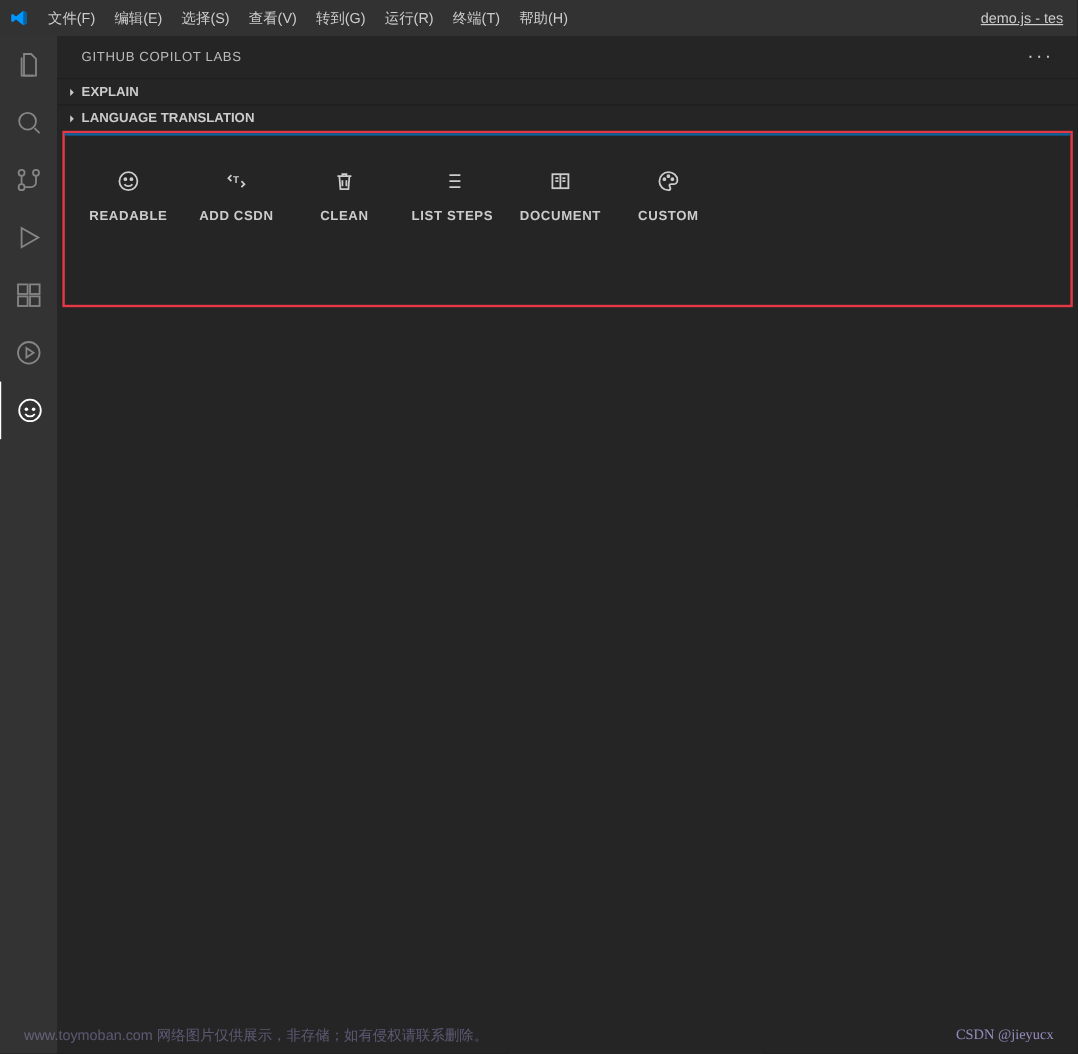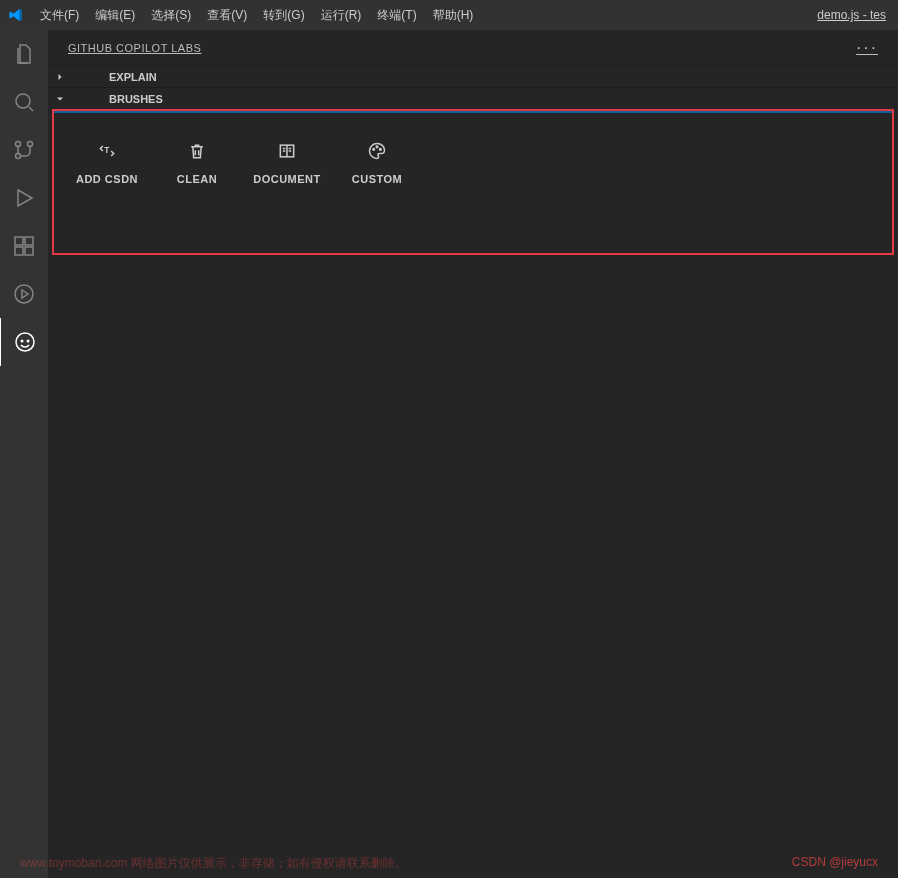--- a/index.html
+++ b/index.html
@@ -45,33 +45,31 @@
   background:#252526;
   display:flex; flex-direction:column;
 }
 .sidebar-header {
   height:35px;
   display:flex; align-items:center;
   padding:0 20px 0 20px;
   font-size:11px;
   letter-spacing:0.5px;
   color:#bbbbbb;
-  text-decoration:underline;
 }
 .sidebar-header .more { margin-left:auto; color:#cccccc; cursor:pointer; font-size:16px; letter-spacing:2px; }
 .section-header {
   height:22px;
   display:flex; align-items:center;
   padding:0 4px;
   font-size:11px; font-weight:600;
   color:#cccccc;
   background:#252526;
   border-top:1px solid #1e1e1e;
   cursor:pointer;
-  gap:41px;
 }
 .section-header .chev { width:16px; display:inline-flex; justify-content:center; color:#cccccc; }
 .section-body {
   border:2px solid #e63946;
   margin:0 4px 4px 4px;
   background:#252526;
   padding-bottom:60px;
 }
 .section-body .top-line { height:2px; background:#0e639c; margin-bottom:20px;}
 .brush-grid {
@@ -89,25 +87,25 @@
   letter-spacing:0.5px;
   padding:8px 4px;
   min-width:90px;
 }
 .brush svg { width:20px; height:20px; }
 .watermarks {
   position:absolute; left:0; right:0; bottom:0;
   display:flex; justify-content:space-between;
   padding:6px 20px;
   font-size:12px;
-  color:#ef4444;
+  color:#c4b5fd;
   pointer-events:none;
 }
 .watermarks .left-wm { opacity:0.35; }
-.watermarks .right-wm { opacity:0.7; }
+.watermarks .right-wm { opacity:0.7;font-family:Liberation Serif, serif; }
 </style>
 </head>
 <body>
 
 <div class="title-bar">
   <span class="vscode-icon">
     <svg viewBox="0 0 24 24" width="16" height="16">
         <path fill="#0098ff" d="M17 3l4 2v14l-4 2-9-7-4 3-2-1V8l2-1 4 3 9-7z"></path>
         <path fill="#0065a9" d="M17 3l4 2v14l-4 2V3z"></path>
       </svg>
@@ -185,34 +183,45 @@
 
     <div class="section-header">
       <span class="chev">
         <svg viewBox="0 0 16 16" width="12" height="12" fill="currentColor">
             <path d="M6 4l4 4-4 4z"></path>
           </svg>
       </span>
       <span>EXPLAIN</span>
     </div>
 
-
     <div class="section-header">
       <span class="chev">
         <svg viewBox="0 0 16 16" width="12" height="12" fill="currentColor">
-            <path d="M4 6l4 4 4-4z"></path>
+            <path d="M6 4l4 4-4 4z"></path>
           </svg>
       </span>
-      <span>BRUSHES</span>
-    </div>
+      <span>LANGUAGE TRANSLATION</span>
+    </div>
+
 
     <div class="section-body">
       <div class="top-line"></div>
       <div class="brush-grid">
 
+        <div class="brush">
+          <span>
+            <svg viewBox="0 0 24 24" fill="none" stroke="currentColor" stroke-width="1.8">
+                <circle cx="12" cy="12" r="9"></circle>
+                <circle cx="9" cy="10" r="1" fill="currentColor"></circle>
+                <circle cx="15" cy="10" r="1" fill="currentColor"></circle>
+                <path d="M8 15c1 1.5 2.5 2 4 2s3-.5 4-2"></path>
+              </svg>
+          </span>
+          <span>READABLE</span>
+        </div>
 
         <div class="brush">
           <span>
             <svg viewBox="0 0 24 24" fill="none" stroke="currentColor" stroke-width="1.8">
                 <path d="M7 12l-3-3 3-3M17 12l3 3-3 3"></path>
                 <text x="12" y="14" text-anchor="middle" font-size="10" fill="currentColor" stroke="none">T</text>
               </svg>
           </span>
           <span>ADD CSDN</span>
         </div>
@@ -221,20 +230,28 @@
 
         <div class="brush">
           <span>
             <svg viewBox="0 0 24 24" fill="none" stroke="currentColor" stroke-width="1.8">
                 <path d="M5 7h14M10 7V5h4v2M7 7l1 13h8l1-13M10 11v6M14 11v6"></path>
               </svg>
           </span>
           <span>CLEAN</span>
         </div>
 
+        <div class="brush">
+          <span>
+            <svg viewBox="0 0 24 24" fill="none" stroke="currentColor" stroke-width="1.8">
+                <path d="M9 6h11M9 12h11M9 18h11M5 6h.01M5 12h.01M5 18h.01"></path>
+              </svg>
+          </span>
+          <span>LIST STEPS</span>
+        </div>
 
 
 
         <div class="brush">
           <span>
             <svg viewBox="0 0 24 24" fill="none" stroke="currentColor" stroke-width="1.8">
                 <rect x="4" y="5" width="16" height="14"></rect>
                 <path d="M12 5v14M7 9h3M7 12h3M14 9h3M14 12h3"></path>
               </svg>
           </span>

